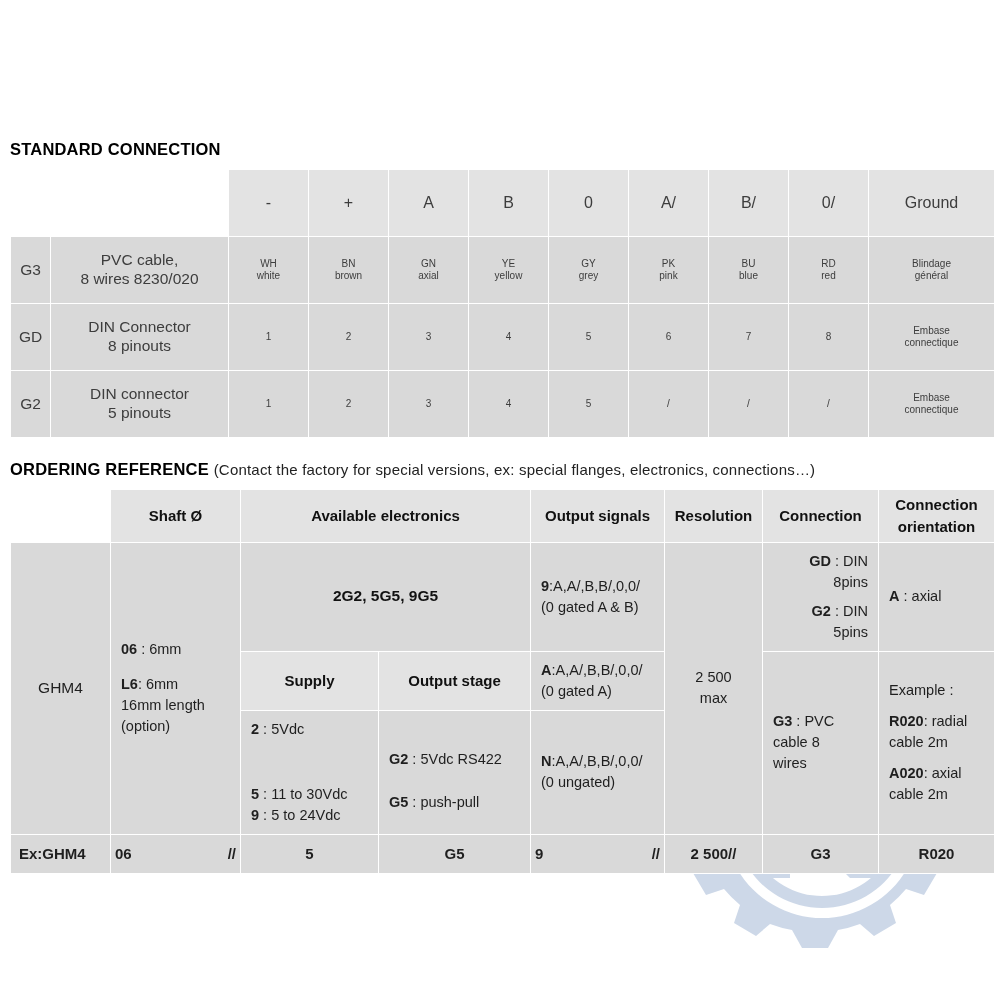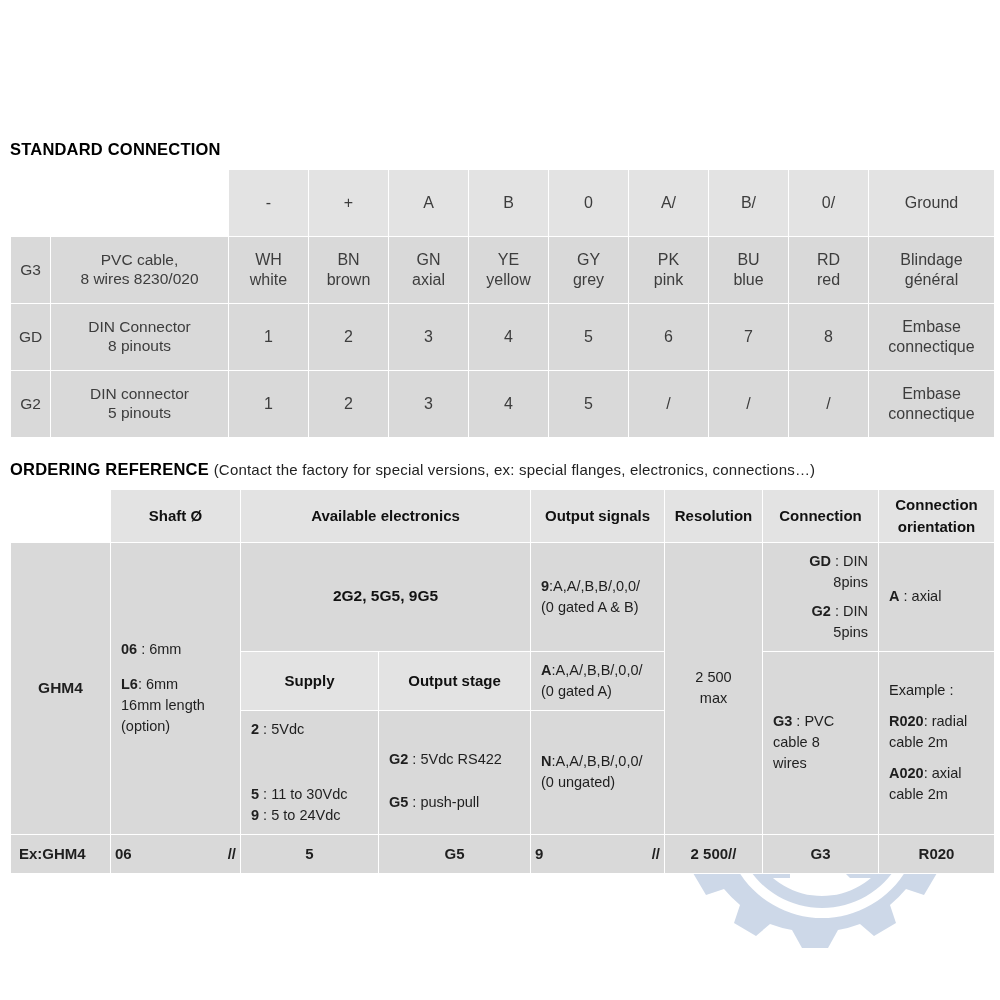--- a/index.html
+++ b/index.html
@@ -54,21 +54,21 @@
     border-collapse: collapse;
     table-layout: fixed;
     width: 984px;
     margin-left: 2px;
   }
   table.conn td {
     border: 1px solid #ffffff;
     background: #d9d9d9;
     text-align: center;
     vertical-align: middle;
-    font-size: 16px;
+    font-size: 10px;
     color: #3d3d3d;
     height: 62px;
     padding: 2px 4px;
     line-height: 1.22;
   }
   table.conn td.blank {
     background: #ffffff;
     border: none;
   }
   table.conn td.hdr {
@@ -146,21 +146,21 @@
     height: 30px;
     padding: 4px;
   }
   table.order td.example-row.left {
     text-align: left;
     padding-left: 8px;
   }
   table.order td.model {
     text-align: center;
     vertical-align: middle;
-    font-weight: bold;
+    font-weight: normal;
     font-size: 15.5px;
   }
   .b { font-weight: bold; }
   .spread {
     display: flex;
     justify-content: space-between;
   }
 </style>
 </head>
 <body>

